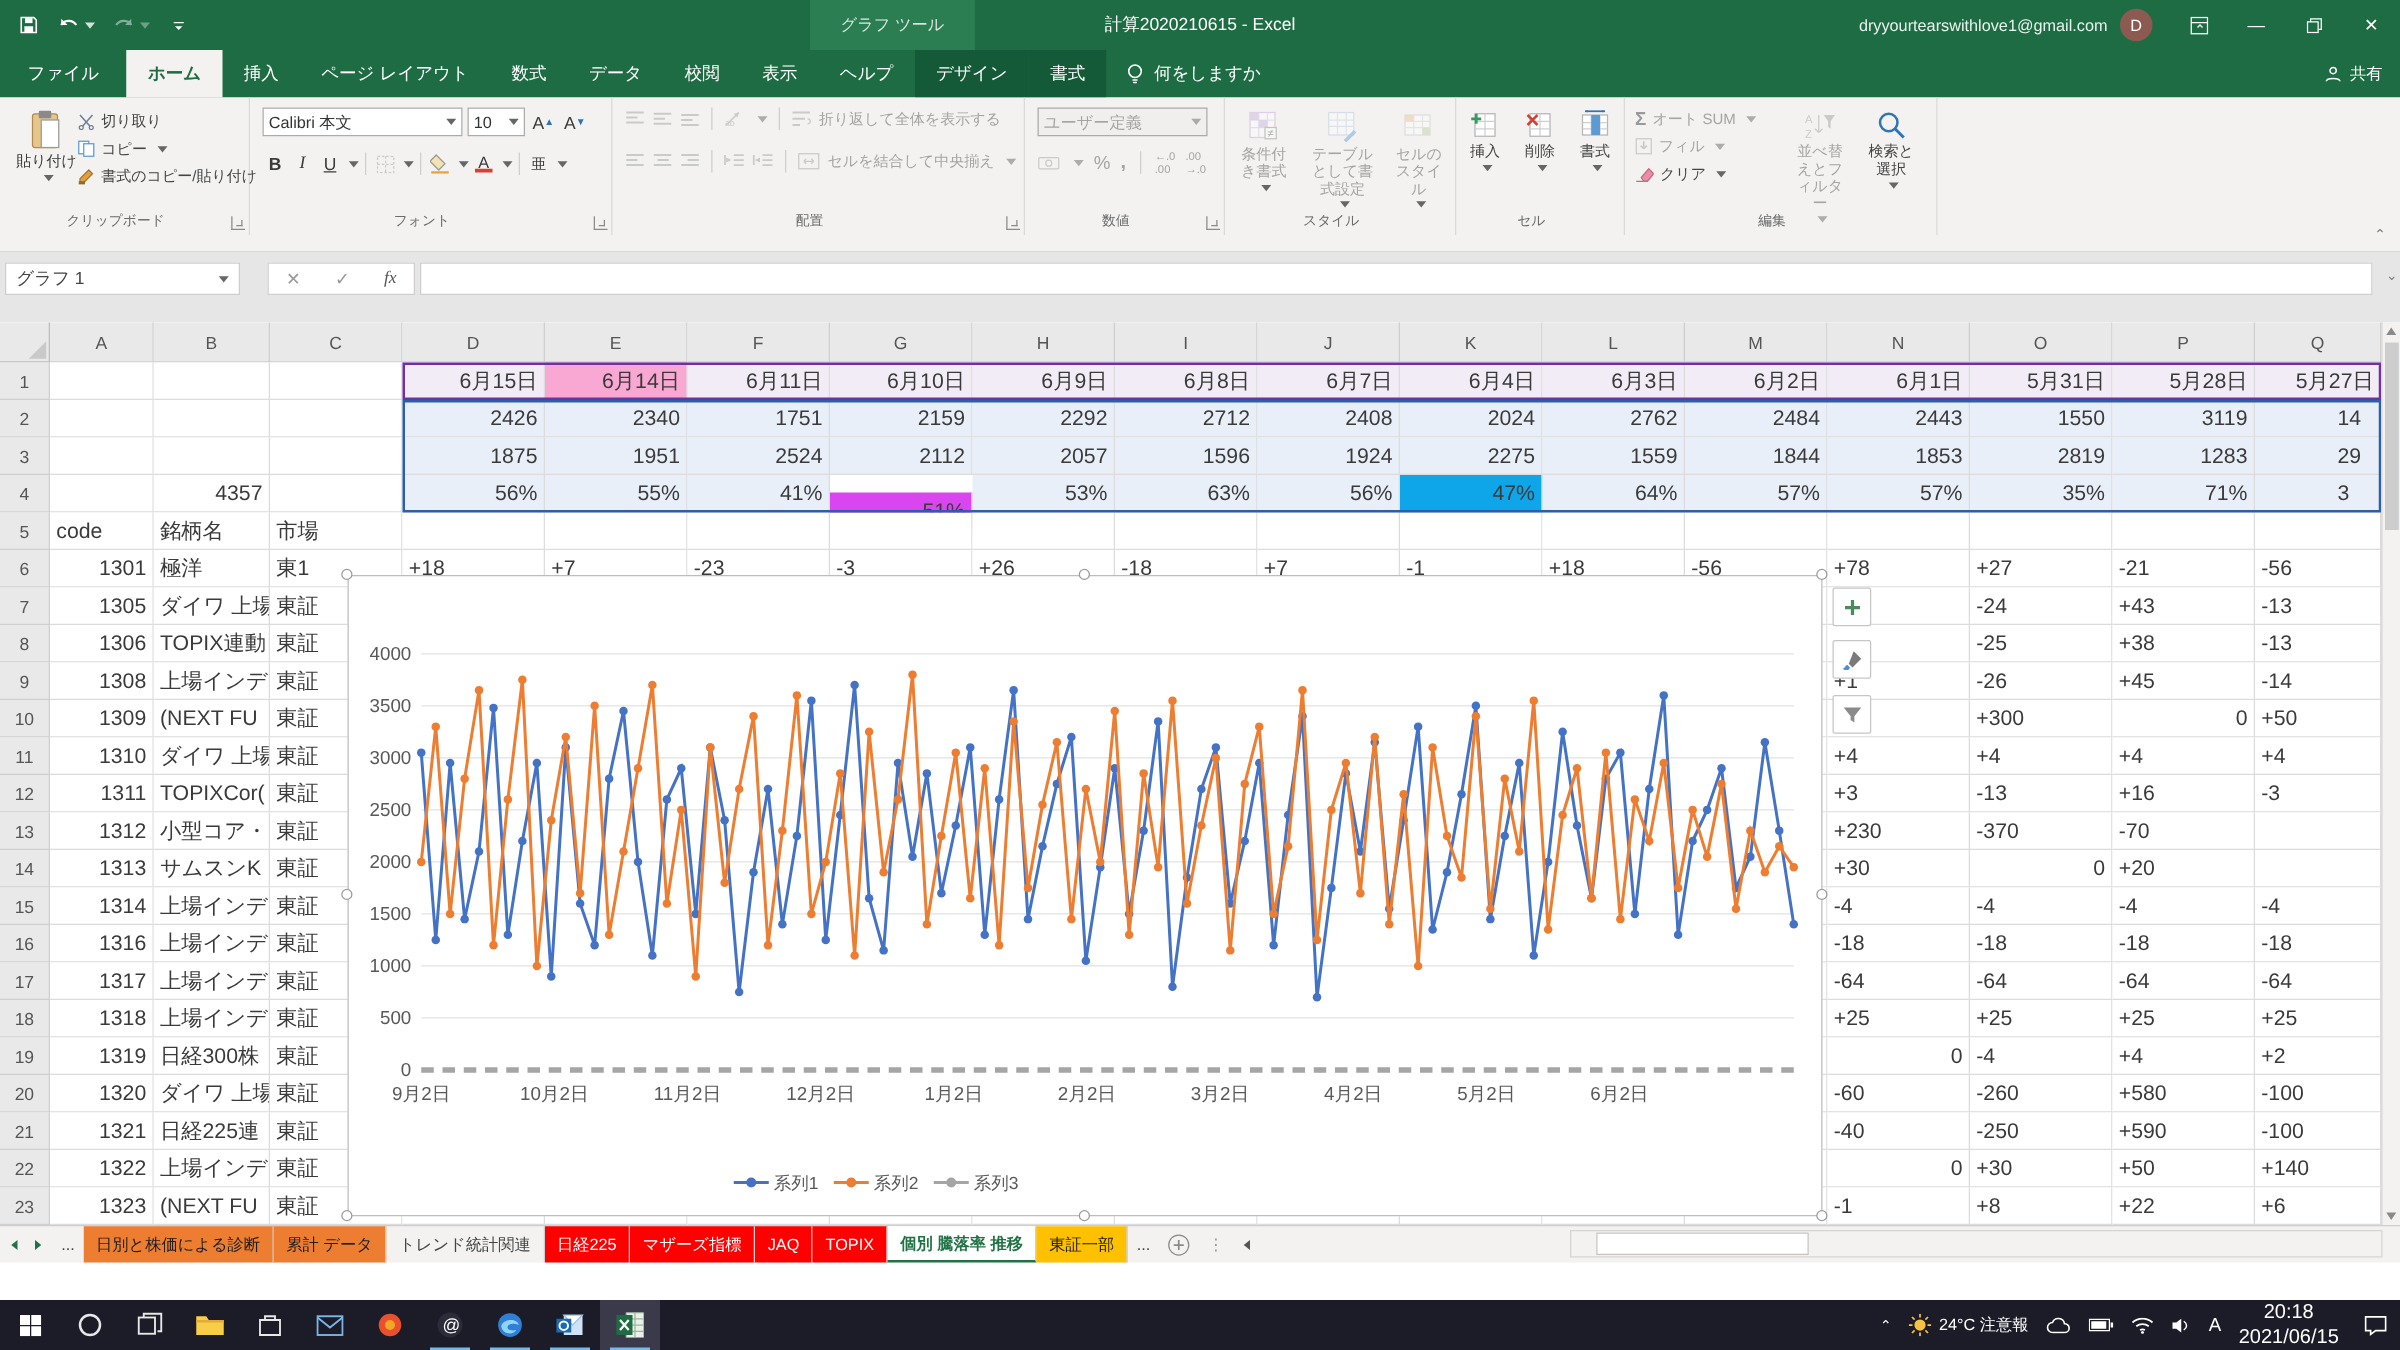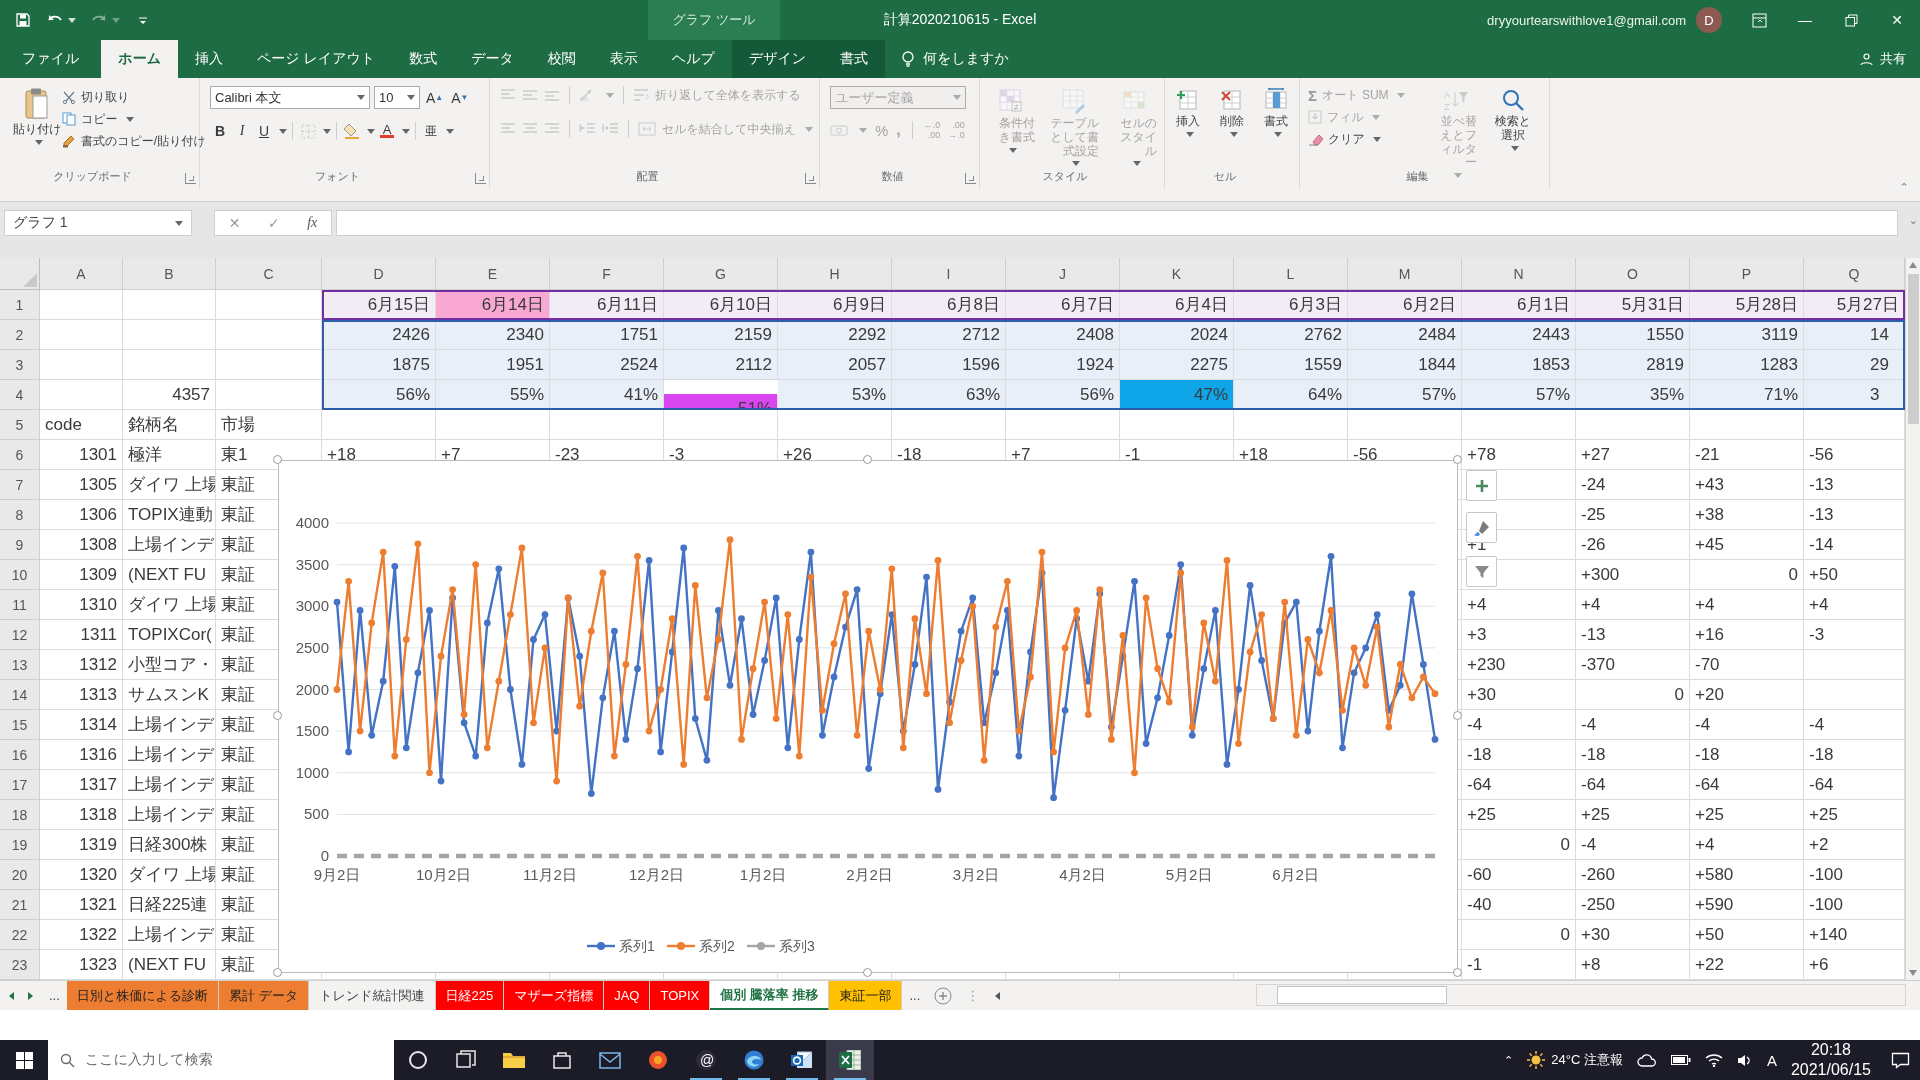--- a/index.html
+++ b/index.html
@@ -29,21 +29,21 @@
   .share{position:absolute;right:14px;top:40px;height:38px;display:flex;align-items:center;gap:6px;color:#fff;font-size:13px;}
 
   
   .ribbon{position:absolute;left:0;top:78px;width:1920px;height:124px;background:#f3f2f1;border-bottom:1px solid #d2d0ce;color:#444;font-size:12px;}
   .rgroup{position:absolute;top:0;height:110px;border-right:1px solid #dcdad8;}
   .glabel{position:absolute;bottom:4px;left:0;right:14px;text-align:center;color:#6a6a6a;font-size:11px;}
   .launcher{position:absolute;bottom:4px;right:3px;width:11px;height:11px;border-left:1px solid #8a8a8a;border-bottom:1px solid #8a8a8a;}
   .launcher:after{content:"";position:absolute;right:2px;bottom:2px;width:4px;height:4px;border-right:1px solid #8a8a8a;border-bottom:1px solid #8a8a8a;}
   .bigbtn{display:inline-flex;flex-direction:column;align-items:center;justify-content:flex-start;gap:3px;padding:6px 7px;text-align:center;line-height:1.15;}
   .smallrow{display:flex;align-items:center;gap:5px;height:22px;white-space:nowrap;}
-  .dim{color:#a6a4a2;text-align:right;}
+  .dim{color:#a6a4a2;}
   .dim svg{opacity:.45;}
   .combo{background:#fff;border:1px solid #acaba9;height:23px;display:flex;align-items:center;padding:0 4px;font-size:13px;color:#333;}
   .combo .chev{margin-left:auto;}
   .combo.dim{background:#f0efee;color:#a6a4a2;}
   .fmtbtn{display:inline-flex;align-items:center;justify-content:center;height:22px;min-width:20px;padding:0 2px;font-size:14px;color:#3b3b3b;}
   .ribbon .sep{display:inline-block;width:1px;height:18px;background:#d0cecc;margin:0 3px;}
   .collapse{position:absolute;right:8px;bottom:6px;width:16px;height:16px;color:#777;font-size:11px;display:flex;align-items:center;justify-content:center;}
 
   
   .fbar{position:absolute;left:0;top:202px;width:1920px;height:56px;background:#e6e6e6;}
@@ -1220,27 +1220,20 @@
 
   <div class="taskbar">
     <div class="tb-ic">
       <svg width="17" height="17" viewBox="0 0 17 17">
           <rect x="0" y="0" width="8" height="8" fill="#fff"></rect>
           <rect x="9" y="0" width="8" height="8" fill="#fff"></rect>
           <rect x="0" y="9" width="8" height="8" fill="#fff"></rect>
           <rect x="9" y="9" width="8" height="8" fill="#fff"></rect>
         </svg>
     </div>
-    <div class="searchbox">
-      <svg width="15" height="15" viewBox="0 0 15 15">
-          <circle cx="6" cy="6" r="4.5" fill="none" stroke="#6b6b6b" stroke-width="1.4"></circle>
-          <path d="M9.5 9.5l4.5 4.5" stroke="#6b6b6b" stroke-width="1.4"></path>
-        </svg>
-      <span>ここに入力して検索</span>
-    </div>
     <div id="taskicons" style="display:flex;align-items:stretch;height:40px;">
         <div class="tb-ic">
           <svg width="22" height="22" viewBox="0 0 22 22">
             <circle cx="11" cy="11" r="8" fill="none" stroke="#e8e8e8" stroke-width="2"></circle>
           </svg>
         </div>
         <div class="tb-ic">
           <svg width="22" height="22" viewBox="0 0 22 22">
             <rect x="2" y="5" width="13" height="13" fill="none" stroke="#e8e8e8" stroke-width="1.5"></rect>
             <path d="M6 5V2h14v14h-3" fill="none" stroke="#e8e8e8" stroke-width="1.5"></path>

